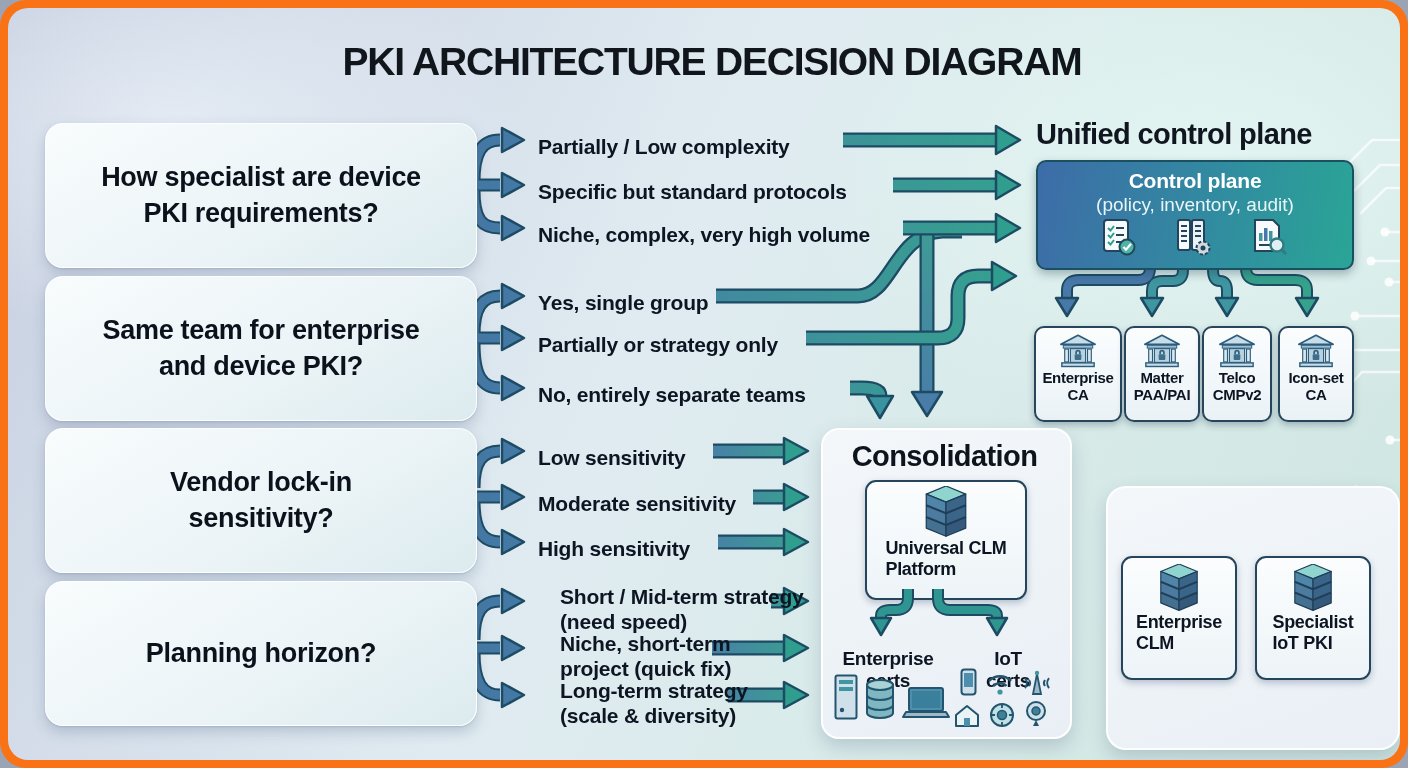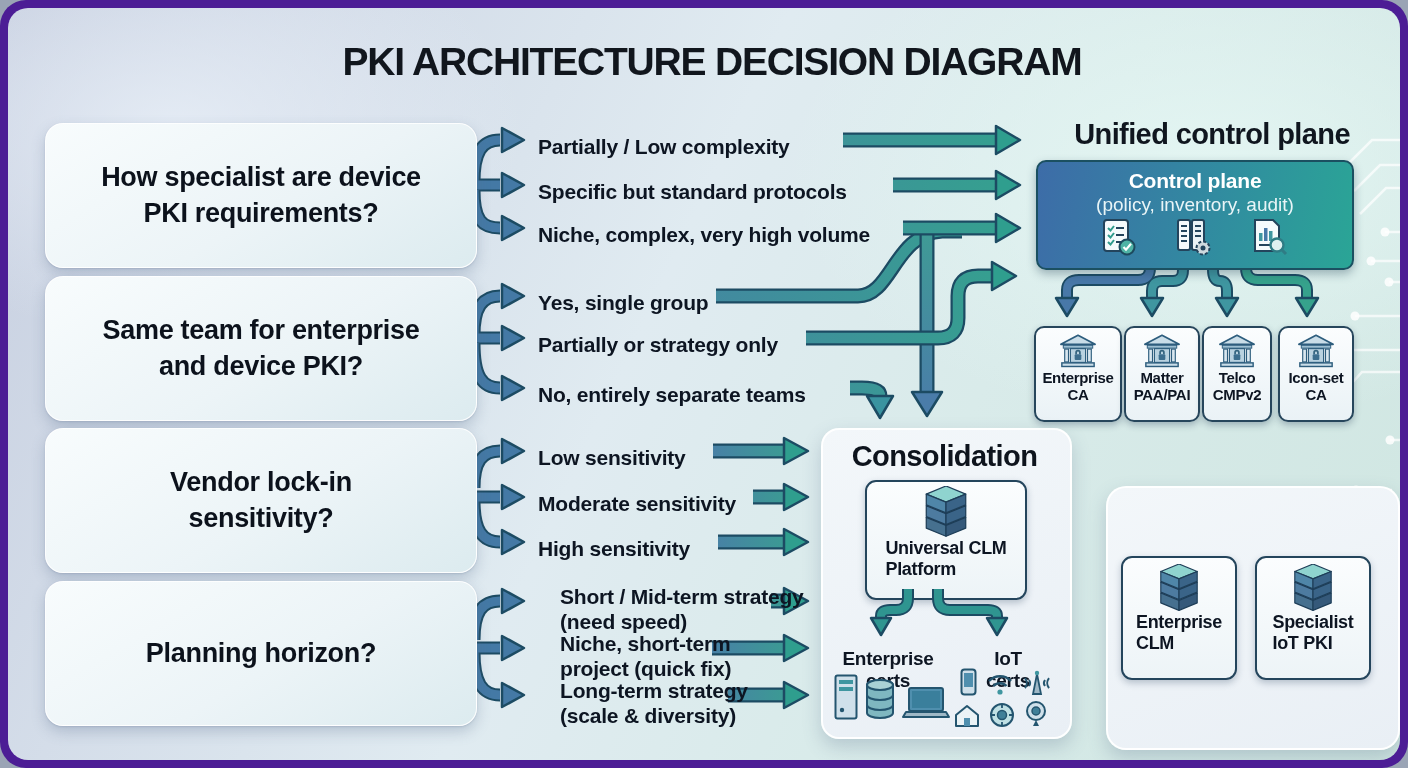--- a/index.html
+++ b/index.html
@@ -1,16 +1,16 @@
 <!DOCTYPE html>
 <html><head>
 <meta charset="utf-8">
 <style>
   html,body{margin:0;padding:0;background:#9aa4b5;}
-  .canvas{position:relative;width:1408px;height:768px;background:#4c1d95;border-radius:26px;overflow:hidden;
+  .canvas{position:relative;width:1408px;height:768px;background:#f97316;border-radius:26px;overflow:hidden;
           font-family:"Liberation Sans","DejaVu Sans",sans-serif;}
   .inner{position:absolute;left:8px;top:8px;right:8px;bottom:8px;border-radius:20px;overflow:hidden;
     background:
       radial-gradient(600px 360px at 86% 22%, rgba(228,246,243,.95), rgba(228,246,243,0) 70%),
       radial-gradient(500px 300px at 12% 16%, rgba(233,240,248,.8), rgba(233,240,248,0) 70%),
       linear-gradient(115deg,#c7cfe0 0%,#d4dde9 22%,#e0ebf1 45%,#d9ebea 66%,#cfe6e1 100%);}
   svg.layer{position:absolute;left:0;top:0;pointer-events:none;}
   #wires{z-index:2;}
   #overlay{z-index:6;}
   .abs{position:absolute;}
@@ -18,21 +18,21 @@
          color:#11161d;letter-spacing:-1.2px;}
   .preline{white-space:pre-line;}
   .qbox{z-index:3;left:37px;width:430px;height:143px;border-radius:18px;
         background:linear-gradient(150deg,#f8fcfd 0%,#ecf4f7 55%,#dcebef 100%);
         border:1px solid rgba(255,255,255,.9);
         box-shadow:0 6px 14px rgba(84,104,136,.28),0 1px 2px rgba(84,104,136,.2);
         display:flex;align-items:center;justify-content:center;text-align:center;
         font-size:27px;font-weight:bold;color:#0c121c;line-height:1.32;letter-spacing:-.3px;}
   .ans{z-index:3;font-size:21px;font-weight:bold;color:#0d1522;line-height:1.2;white-space:nowrap;letter-spacing:-.2px;}
   .ans.preline{white-space:pre-line;margin-left:22px;}
-  .heading{z-index:3;font-size:29px;font-weight:bold;color:#10161f;letter-spacing:-.6px;text-align:right;}
+  .heading{z-index:3;font-size:29px;font-weight:bold;color:#10161f;letter-spacing:-.6px;text-align:left;}
   .cpbox{z-index:3;left:1028px;top:152px;width:314px;height:106px;border-radius:10px;
          background:linear-gradient(100deg,#3d6ca8 0%,#318ba0 55%,#2aa596 100%);
          border:2px solid #1b5061;box-shadow:0 4px 10px rgba(30,60,80,.35);
          display:flex;flex-direction:column;align-items:center;}
   .cp-title{font-size:21px;font-weight:bold;color:#fff;margin-top:7px;letter-spacing:-.2px;}
   .cp-sub{font-size:19px;color:#e9f5f7;margin-top:1px;}
   .cp-icons{display:flex;gap:38px;margin-top:3px;}
   .cabox{z-index:3;top:318px;height:92px;border-radius:10px;
          background:linear-gradient(#fbfdfe,#eaf2f6);border:2px solid #27465c;
          box-shadow:0 3px 7px rgba(36,60,88,.32);

